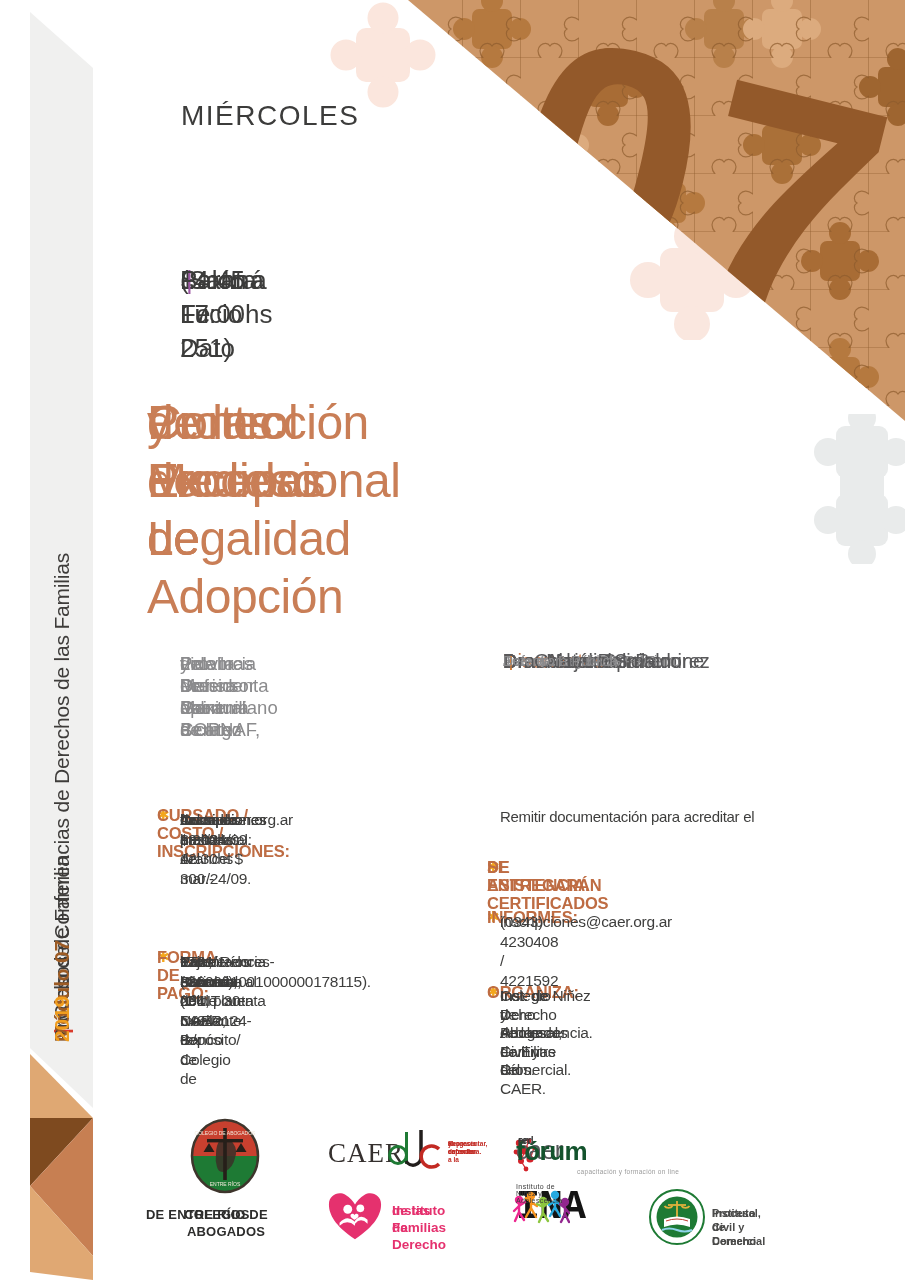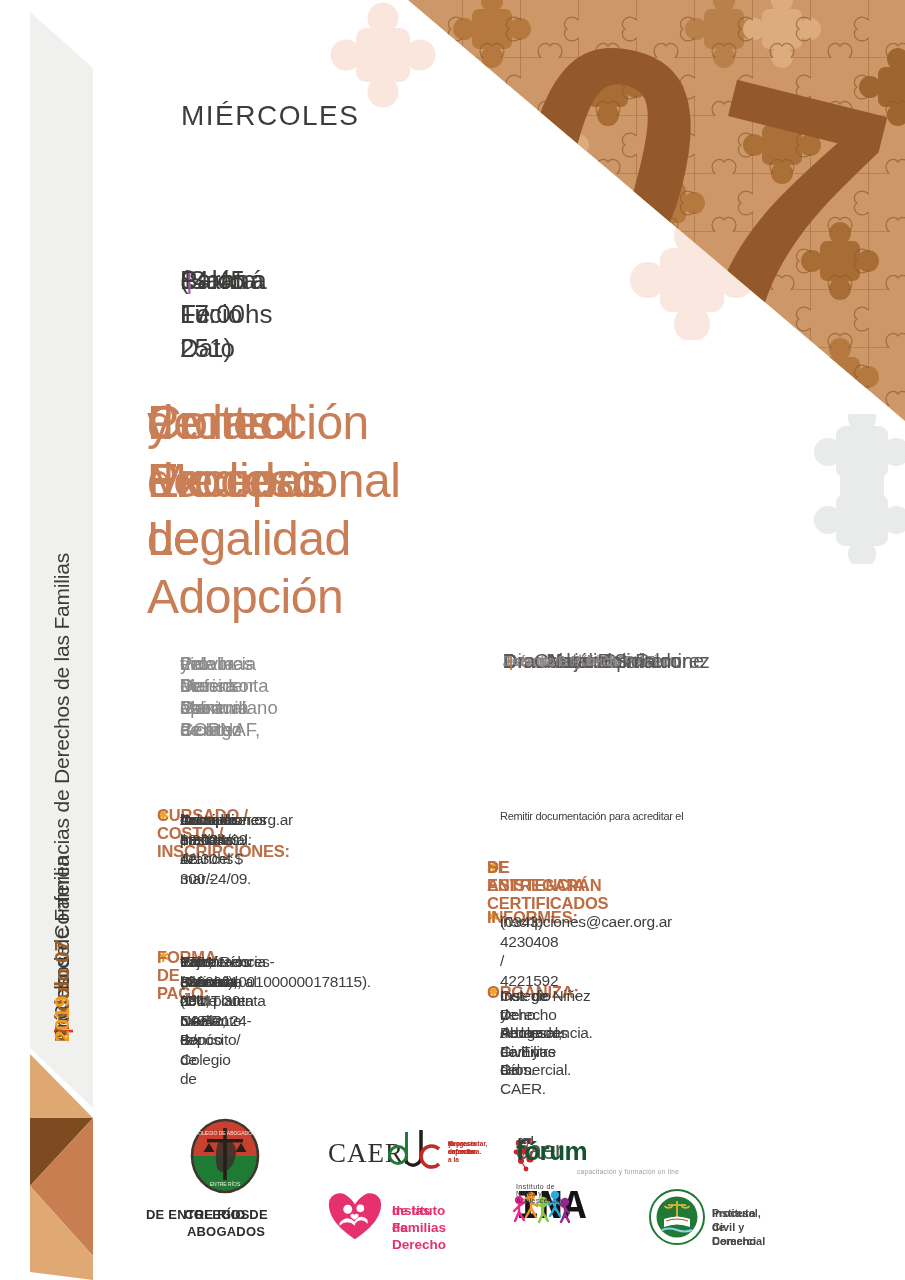--- a/index.html
+++ b/index.html
@@ -67,21 +67,21 @@
   .sec-head{display:flex; align-items:flex-start;}
   .ast{color:#F3A61C; font-size:15px; line-height:18px; width:19px; flex:none;}
   .rcol .ast{width:13px;}
   .sec-title{font-weight:bold; font-size:16.5px; line-height:18px; color:#BE6C43; letter-spacing:-0.2px;}
   .sec-body{margin-left:23px; margin-top:4px; font-size:15.5px; line-height:19.5px;
             color:#3E3E3D; letter-spacing:-0.3px;}
   .rcol .sec-body{margin-left:13px;}
   .lbl{color:#404040;}
   #cursado{left:157px; top:806px; width:335px;}
   #pago{left:157px; top:948px; width:335px;}
-  #remitir{left:500px; top:806px; width:370px; font-size:11px; line-height:21px; color:#3E3E3D; letter-spacing:-0.3px;}
+  #remitir{left:500px; top:806px; width:370px; font-size:15px; line-height:21px; color:#3E3E3D; letter-spacing:-0.3px;}
   #remitir div{position:static;}
   #certificados{left:487px; top:858px; width:380px;}
   #informes{left:487px; top:908px; width:380px;}
   #organiza{left:487px; top:983px; width:400px;}
   #organiza .sec-body{line-height:18.5px;}
 
   
   .emblem-svg{left:190px; top:1118px;}
   .colegio-caption{left:146px; top:1206px; width:160px; text-align:center;
      font-size:13px; font-weight:bold; color:#2D2D2C; line-height:17px; letter-spacing:0.2px;}

